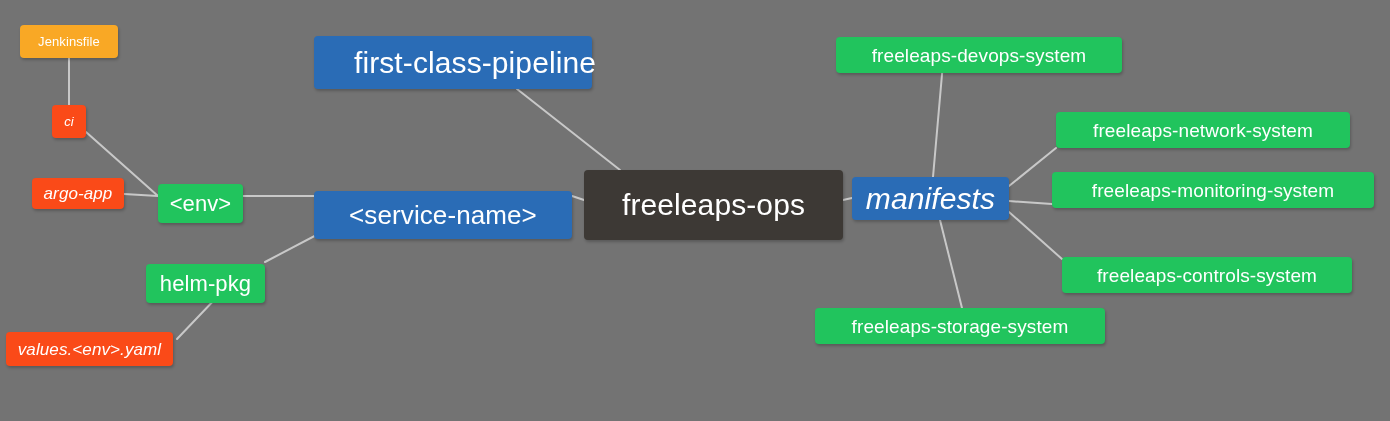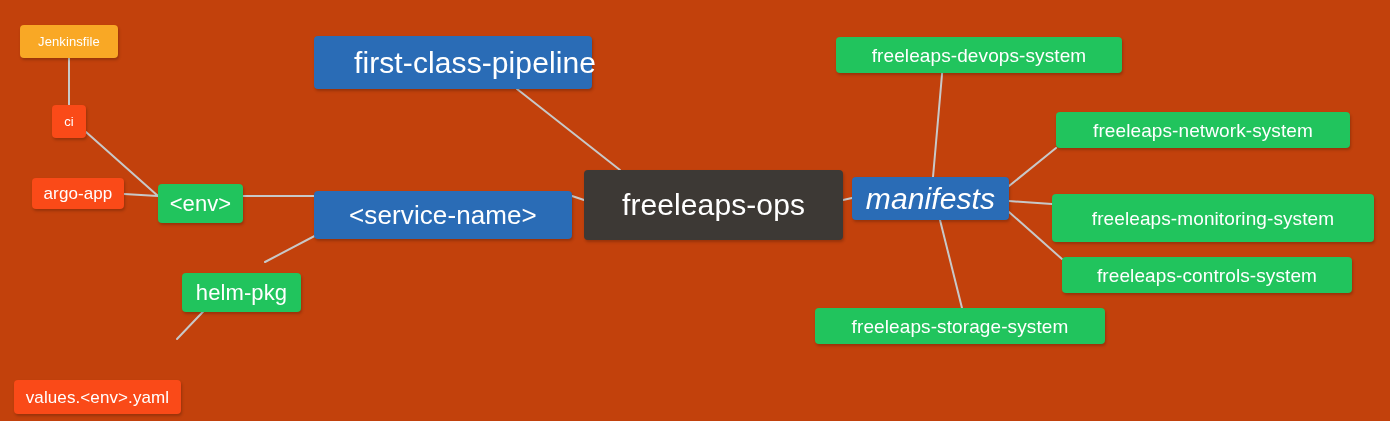--- a/index.html
+++ b/index.html
@@ -9,21 +9,21 @@
     background: #ffffff;
   }
   body {
     font-family: "Liberation Sans", sans-serif;
     -webkit-font-smoothing: antialiased;
   }
   #mindmap {
     position: relative;
     width: 1390px;
     height: 421px;
-    background: #c2410c;
+    background: #737373;
     overflow: hidden;
   }
   #edge-layer {
     position: absolute;
     left: 0;
     top: 0;
     width: 1390px;
     height: 421px;
     pointer-events: none;
   }
@@ -44,21 +44,21 @@
   }
   
   .n-xs   { font-size: 13px; }
   .n-sm   { font-size: 17px; }
   .n-md   { font-size: 19px; }
   .n-lg   { font-size: 22px; }
   .n-xl   { font-size: 26px; margin-top: 19px; }
   .n-xxl  { font-size: 30px; }
 
   .c-orange { background: #f9a825; }
-  .c-red    { background: #fa4a18; }
+  .c-red    { background: #fa4a18; font-style: italic; }
   .c-green  { background: #21c45d; }
   .c-blue   { background: #2a6cb6; }
   .c-dark   { background: #3d3935; text-align: right; }
 </style>
 </head>
 <body>
 
 <div id="mindmap">
   <svg id="edge-layer" viewBox="0 0 1390 421" preserveAspectRatio="none">
       <line x1="69" y1="58" x2="69" y2="105" stroke="#c8c8c8" stroke-width="2" stroke-linecap="round"></line>
@@ -82,45 +82,45 @@
       </div>
       <div class="node c-red n-xs" style="left: 52px; top: 105px; width: 34px; height: 33px;">
         <span>ci</span>
       </div>
       <div class="node c-red n-sm" style="left: 32px; top: 178px; width: 92px; height: 31px;">
         <span>argo-app</span>
       </div>
       <div class="node c-green n-lg" style="left: 158px; top: 176px; width: 85px; height: 39px; margin-top: 8px;">
         <span>&lt;env&gt;</span>
       </div>
-      <div class="node c-green n-lg" style="left: 146px; top: 273px; width: 119px; height: 39px; margin-left: 36px;">
+      <div class="node c-green n-lg" style="left: 146px; top: 264px; width: 119px; height: 39px;">
         <span>helm-pkg</span>
       </div>
-      <div class="node c-red n-sm" style="left: 14px; top: 332px; width: 167px; height: 34px; margin-top: 48px;">
+      <div class="node c-red n-sm" style="left: 6px; top: 332px; width: 167px; height: 34px;">
         <span>values.&lt;env&gt;.yaml</span>
       </div>
       <div class="node c-blue n-xxl" style="left: 314px; top: 36px; width: 278px; height: 53px; padding-left: 44px;">
         <span>first-class-pipeline</span>
       </div>
       <div class="node c-blue n-xl" style="left: 314px; top: 172px; width: 258px; height: 48px;">
         <span>&lt;service-name&gt;</span>
       </div>
       <div class="node c-dark n-xxl" style="left: 584px; top: 170px; width: 259px; height: 70px;">
         <span>freeleaps-ops</span>
       </div>
       <div class="node c-blue n-xxl" style="left: 852px; top: 177px; width: 157px; height: 43px; font-style: italic;">
         <span>manifests</span>
       </div>
       <div class="node c-green n-md" style="left: 800px; top: 37px; width: 286px; height: 36px; margin-left: 36px;">
         <span>freeleaps-devops-system</span>
       </div>
       <div class="node c-green n-md" style="left: 1056px; top: 112px; width: 294px; height: 36px;">
         <span>freeleaps-network-system</span>
       </div>
-      <div class="node c-green n-md" style="left: 1052px; top: 194px; width: 322px; height: 48px;">
+      <div class="node c-green n-md" style="left: 1052px; top: 172px; width: 322px; height: 36px;">
         <span>freeleaps-monitoring-system</span>
       </div>
       <div class="node c-green n-md" style="left: 1062px; top: 257px; width: 290px; height: 36px;">
         <span>freeleaps-controls-system</span>
       </div>
       <div class="node c-green n-md" style="left: 815px; top: 308px; width: 290px; height: 36px;">
         <span>freeleaps-storage-system</span>
       </div>
     </div>
 </div>

